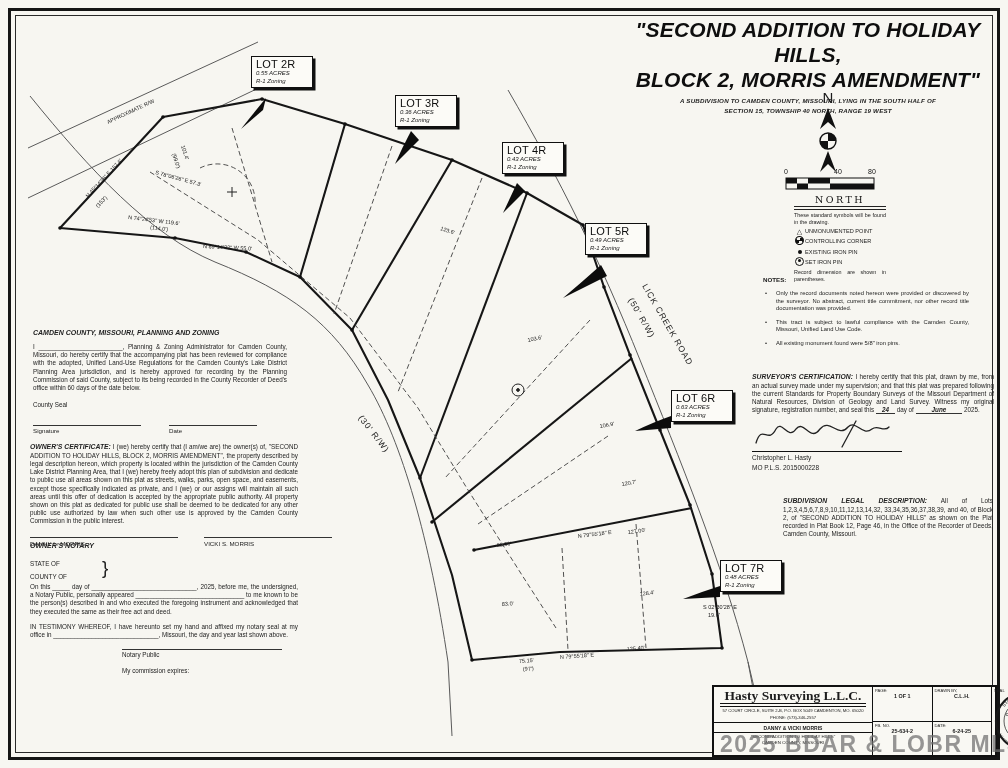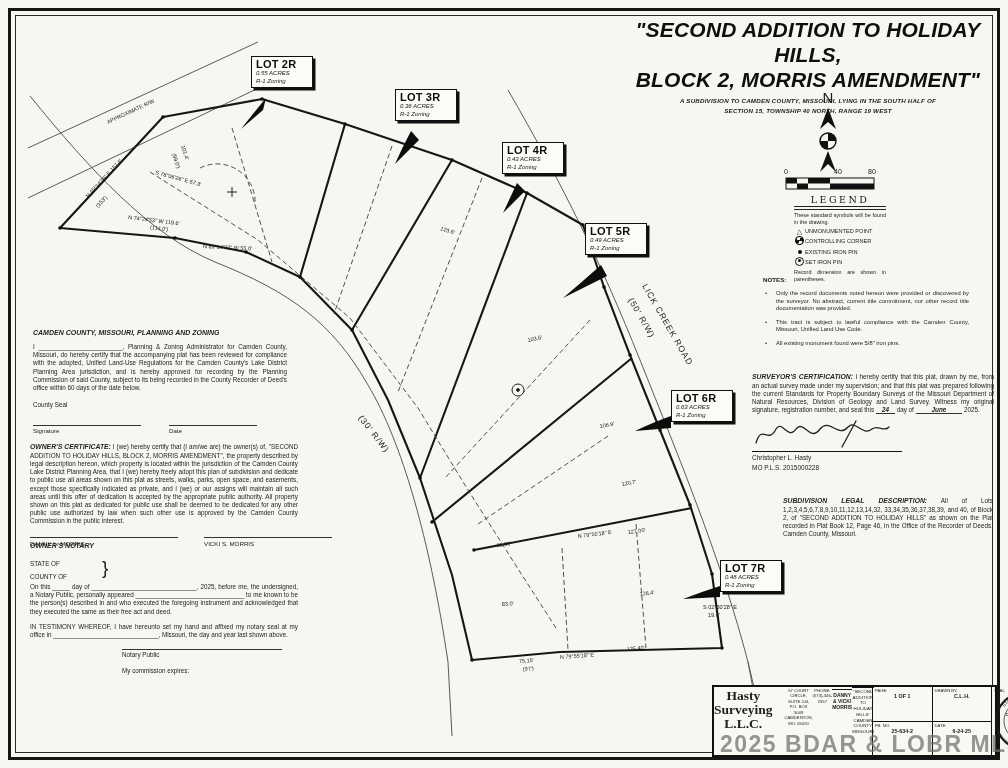--- a/index.html
+++ b/index.html
@@ -60,26 +60,26 @@
   .st-co .l{font-size:6.3px;line-height:13px;}
   .st-co .brace{position:absolute;left:72px;top:-1px;font-size:19px;font-weight:300;}
   .notary p{margin:0 0 7px 0;}
   .np-line{width:160px;border-top:1px solid #333;margin:10px 0 1px 92px;}
   .np-lab{font-size:6.3px;text-align:left;margin-left:92px;}
   .np-exp{font-size:6.3px;text-align:left;margin:8px 0 0 92px;}
 
   
   .lot-callout{position:absolute;background:#fcfbf7;border:1.6px solid #101010;box-shadow:2.5px 2.5px 0 #101010;
                padding:1px 4px 2px 4px;min-width:52px;}
-  .lot-callout .lot-name{font-size:11px;font-weight:bold;letter-spacing:.2px;color:#0d0d0d;}
+  .lot-callout .lot-name{font-size:11px;font-weight:normal;letter-spacing:.2px;color:#0d0d0d;}
   .lot-callout .lot-acres,.lot-callout .lot-zoning{font-size:6px;font-style:italic;line-height:1.25;color:#1a1a1a;}
 
   
   .tblock{position:absolute;left:712px;top:685px;width:281px;height:68px;border:2px solid #111;background:#f9f8f3;display:flex;}
-  .tb-left{width:158px;border-right:1.5px solid #111;display:flex;flex-direction:row;}
+  .tb-left{width:158px;border-right:1.5px solid #111;display:flex;flex-direction:column;}
   .tb-company{font-size:13.5px;font-weight:bold;text-align:center;line-height:1.05;margin-top:2px;font-family:"Liberation Serif",serif;}
   .tb-rule{height:2px;border-top:1px solid #111;border-bottom:1px solid #111;margin:0 6px;}
   .tb-addr{font-size:4.2px;text-align:center;line-height:1.3;margin-top:1px;}
   .tb-client{border-top:1px solid #111;margin-top:2px;font-size:5px;font-weight:bold;text-align:center;padding:2px 0 1px 0;}
   .tb-proj{border-top:1px solid #111;font-size:4.4px;text-align:center;line-height:1.3;padding-top:1px;flex:1;}
   .tb-cell{flex:1;border-bottom:1px solid #111;padding:1px 2px;display:flex;flex-direction:column;}
   .tb-cell:last-child{border-bottom:none;}
   .tb-cell .cl{font-size:4.2px;text-align:left;}
   .tb-cell .cv{font-size:5.4px;font-weight:bold;text-align:center;flex:1;}
   .tb-midwrap{display:flex;width:118px;border-right:1.5px solid #111;}
@@ -230,21 +230,21 @@
     <div class="t1">BLOCK 2, MORRIS AMENDMENT"</div>
     <div class="t2" style="margin-top:4px">A SUBDIVISION TO CAMDEN COUNTY, MISSOURI, LYING IN THE SOUTH HALF OF</div>
     <div class="t2">SECTION 15, TOWNSHIP 40 NORTH, RANGE 19 WEST</div>
   </div>
 
   <div class="lot-callout" style="left:251px;top:56px">
     <div class="lot-name">LOT 2R</div>
     <div class="lot-acres">0.55 ACRES</div>
     <div class="lot-zoning">R-1 Zoning</div>
   </div>
-  <div class="lot-callout" style="left:395px;top:89px">
+  <div class="lot-callout" style="left:395px;top:95px">
     <div class="lot-name">LOT 3R</div>
     <div class="lot-acres">0.36 ACRES</div>
     <div class="lot-zoning">R-1 Zoning</div>
   </div>
   <div class="lot-callout" style="left:502px;top:142px">
     <div class="lot-name">LOT 4R</div>
     <div class="lot-acres">0.43 ACRES</div>
     <div class="lot-zoning">R-1 Zoning</div>
   </div>
   <div class="lot-callout" style="left:585px;top:223px">
@@ -257,21 +257,21 @@
     <div class="lot-acres">0.63 ACRES</div>
     <div class="lot-zoning">R-1 Zoning</div>
   </div>
   <div class="lot-callout" style="left:720px;top:560px">
     <div class="lot-name">LOT 7R</div>
     <div class="lot-acres">0.48 ACRES</div>
     <div class="lot-zoning">R-1 Zoning</div>
   </div>
 
   <div class="legend">
-    <div class="lg-title">LEGEND</div>
+    <div class="lg-title">NORTH</div>
     <div class="lg-rule"></div>
     <div class="lg-intro">These standard symbols will be found in the drawing.</div>
     <div class="lg-item">
       <span class="lg-sym">△</span>
       <span class="lg-lab">UNMONUMENTED POINT</span>
     </div>
     <div class="lg-item">
       <span class="lg-sym"><span class="sym-cc"></span></span>
       <span class="lg-lab">CONTROLLING CORNER</span>
     </div>

